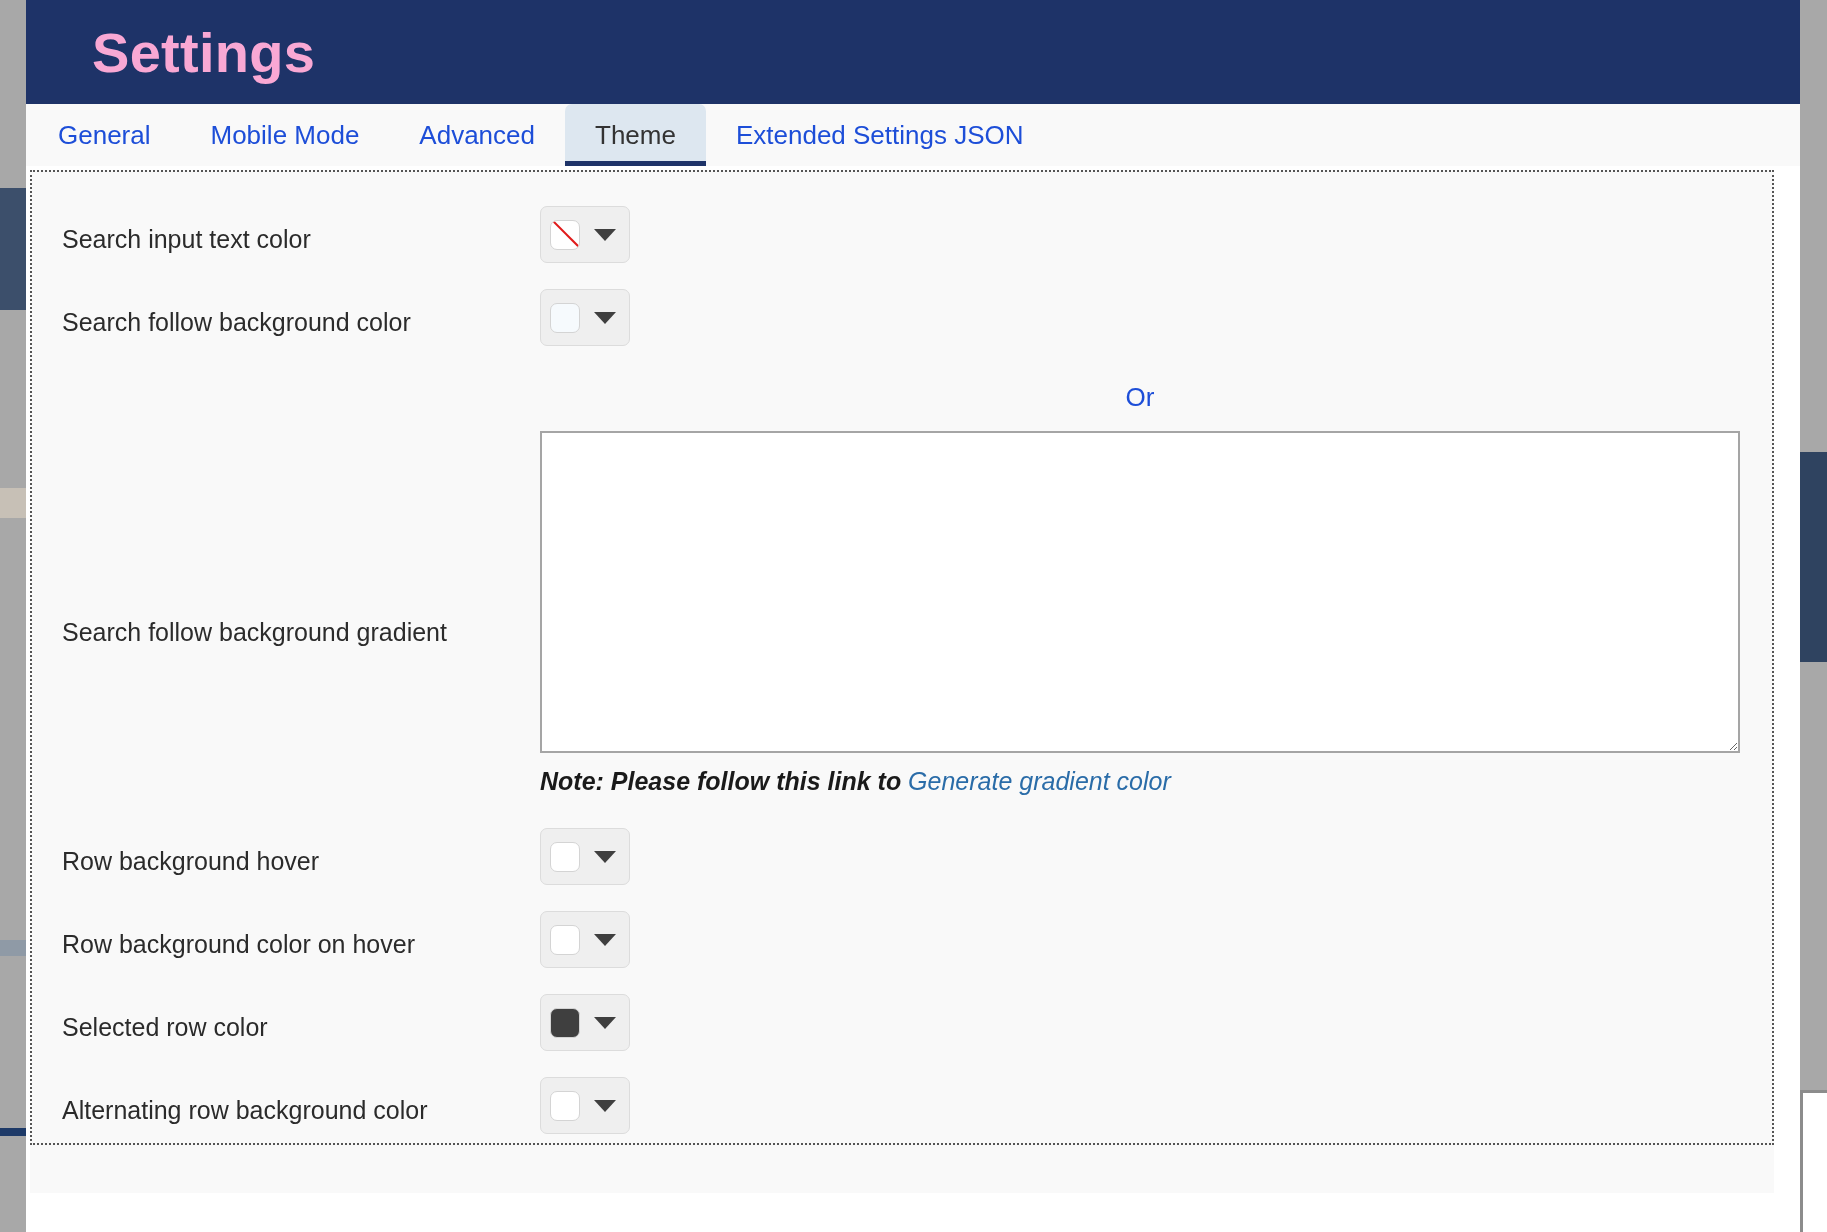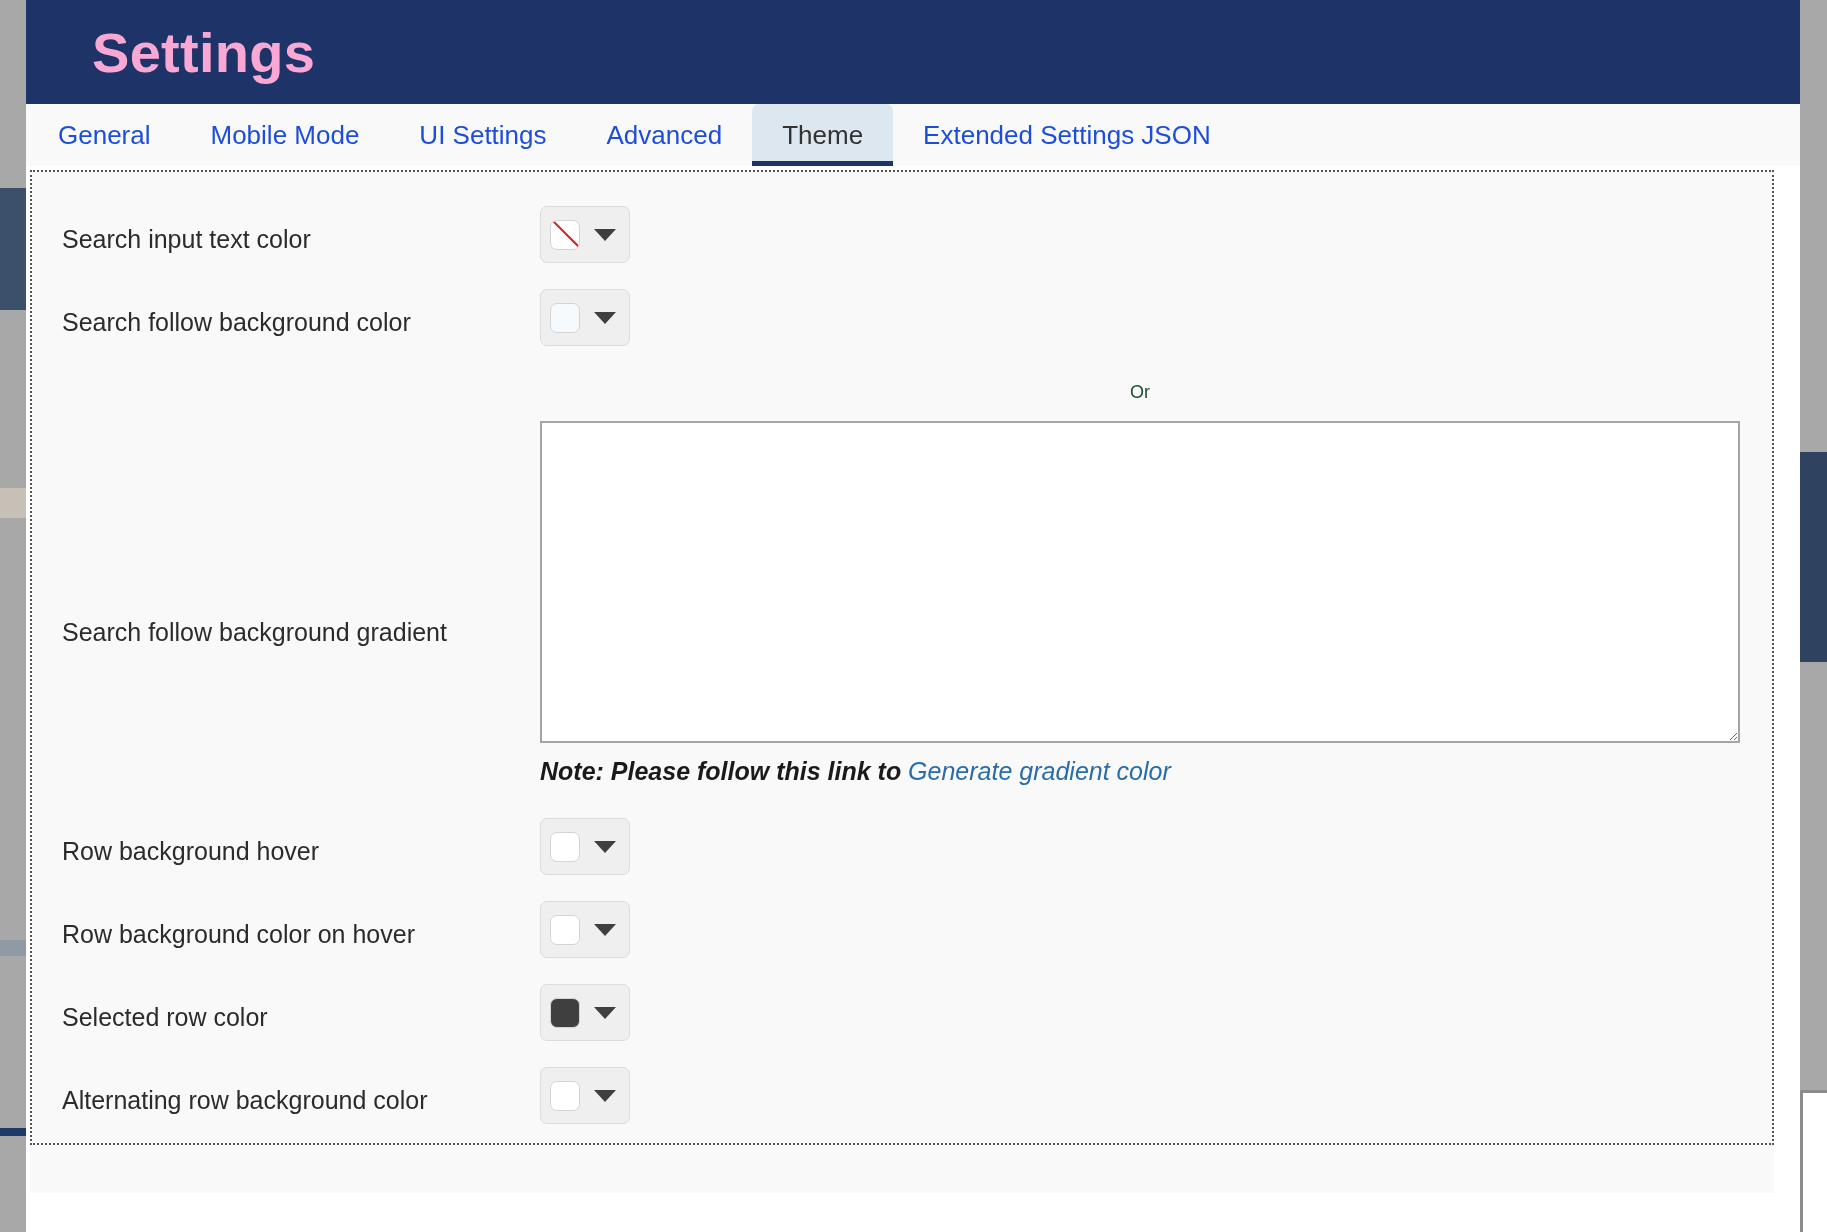--- a/index.html
+++ b/index.html
@@ -190,22 +190,22 @@
     width: 478px;
     flex: 0 0 478px;
     font-size: 25px;
     color: #2b2b2b;
     padding-top: 246px;
   }
   .gradient-col { flex: 1; padding-right: 36px; }
 
   .or-text {
     text-align: center;
-    font-size: 18px;
-    color: #14532d;
+    font-size: 26px;
+    color: #1d4ed8;
     margin: 10px 0 18px 0;
     width: 1200px;
   }
 
   .gradient-textarea {
     display: block;
     width: 1200px;
     height: 322px;
     background: #ffffff;
     border: 2px solid #a5a5a5;
@@ -251,21 +251,20 @@
 
 <div class="app">
 
   <div class="titlebar">
     <h1>Settings</h1>
   </div>
 
   <div class="tabstrip">
     <button class="tab">General</button>
     <button class="tab">Mobile Mode</button>
-    <button class="tab">UI Settings</button>
     <button class="tab">Advanced</button>
     <button class="tab active">Theme</button>
     <button class="tab">Extended Settings JSON</button>
   </div>
 
   <div class="panel">
 
     <div class="row simple">
       <div class="row-label">Search input text color</div>
       <div class="row-control">

